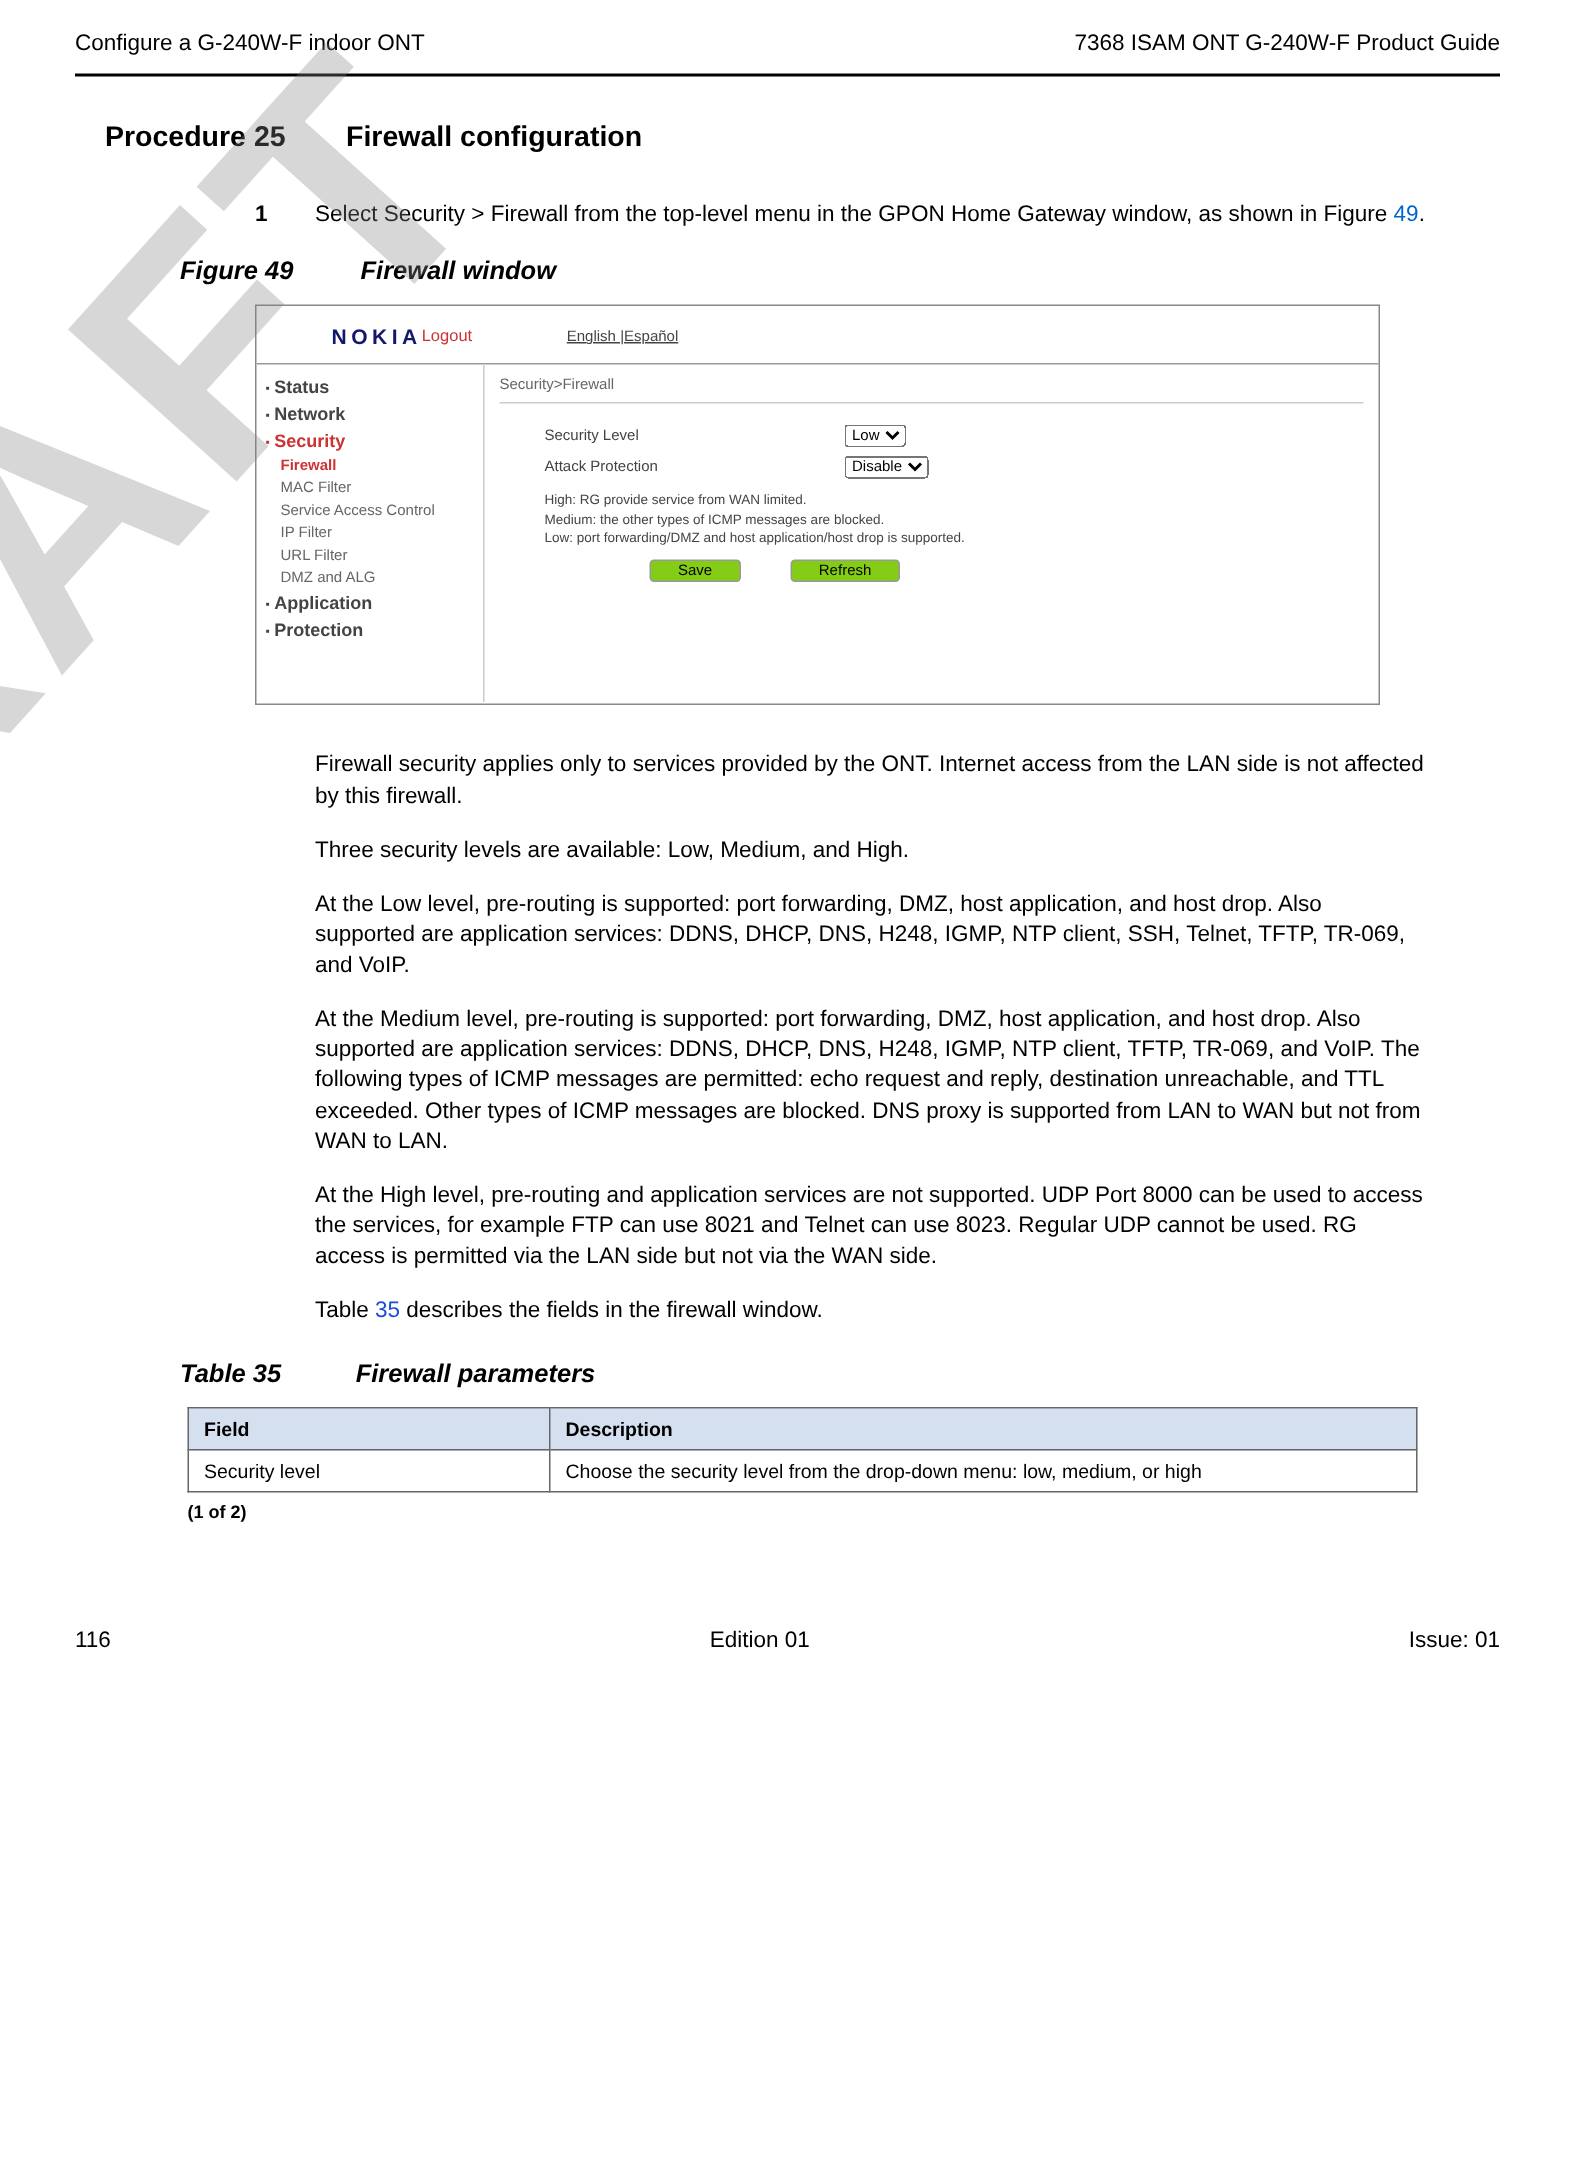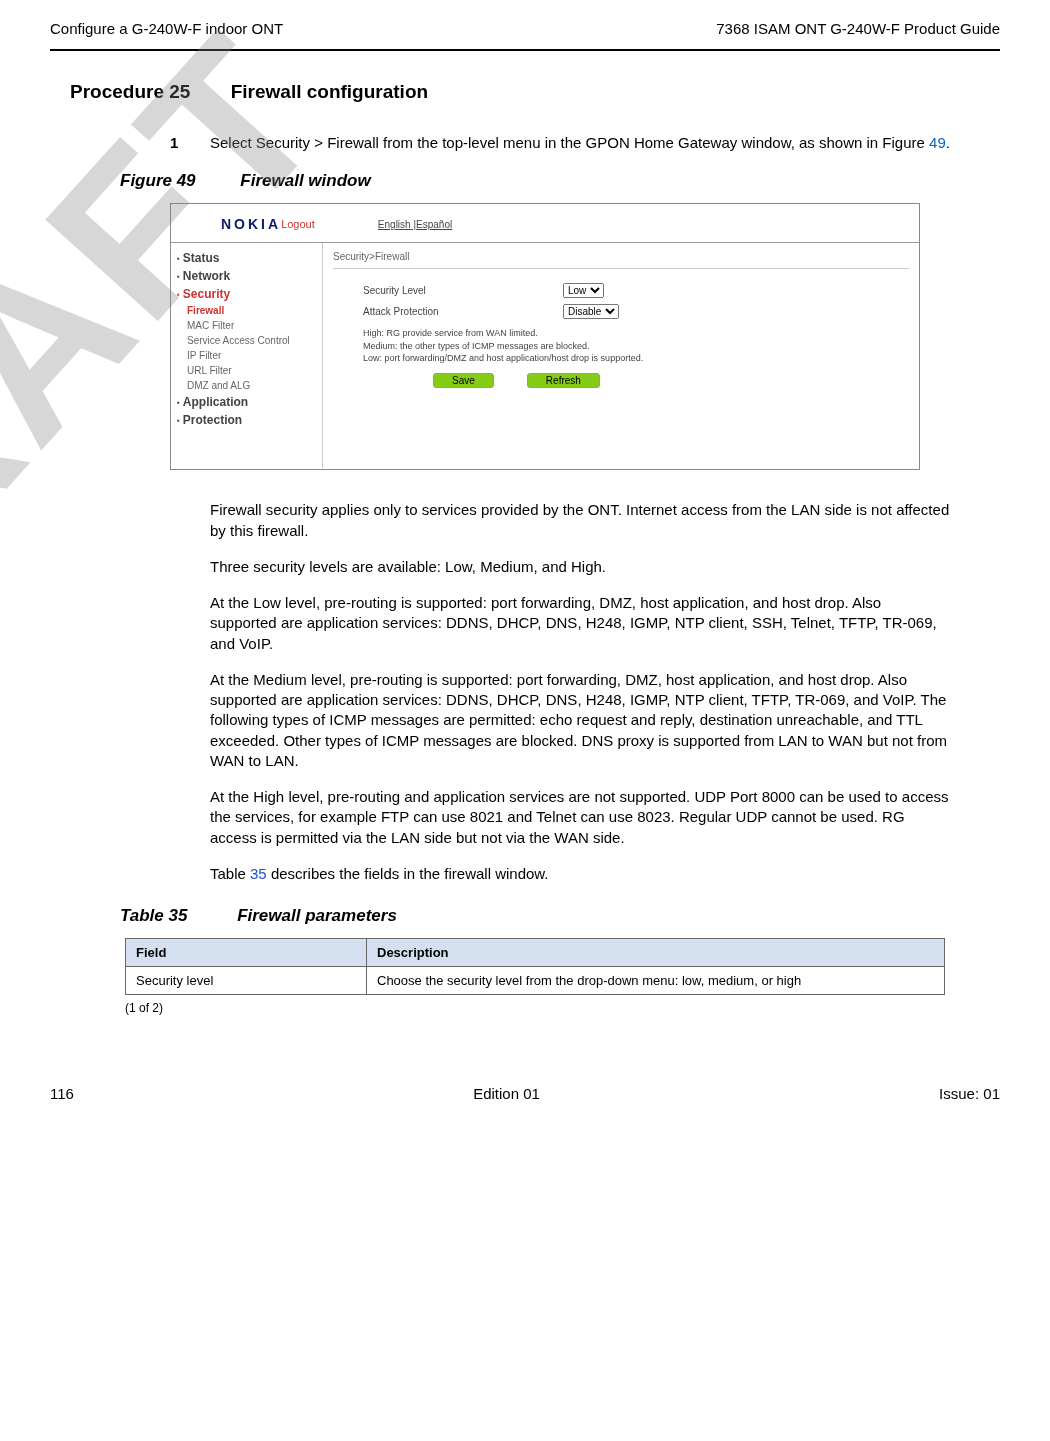--- a/index.html
+++ b/index.html
@@ -190,21 +190,21 @@
     padding: 6px 10px;
     border: 1px solid #666;
     font-weight: bold;
   }
   table.params td {
     padding: 6px 10px;
     border: 1px solid #666;
   }
   .table-foot {
     font-size: 12px;
-    font-weight: normal;
+    font-weight: bold;
     margin: 4px 0 0 75px;
   }
   .footer-row {
     display: flex;
     justify-content: space-between;
     font-size: 15px;
     margin-top: 62px;
     padding-top: 8px;
   }
   .link { color: #1d4ed8; }

